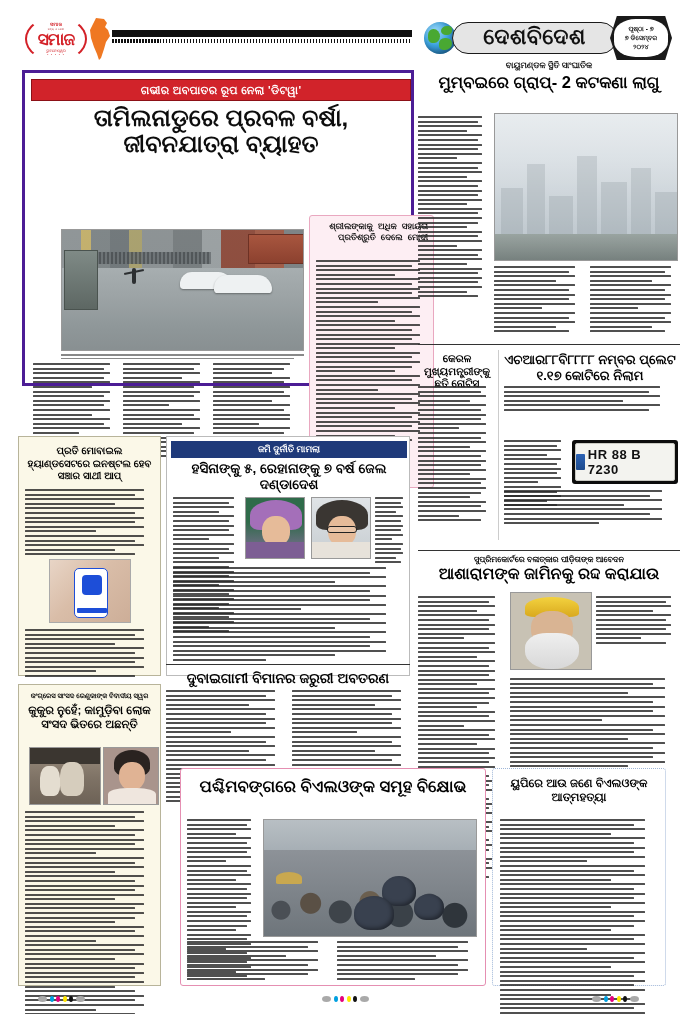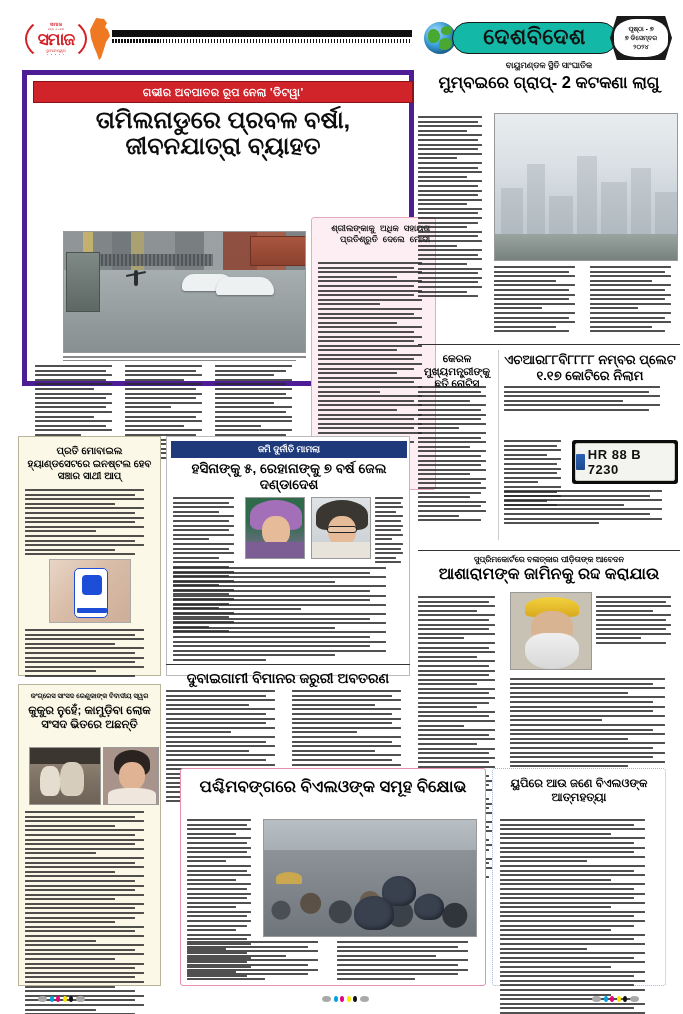--- a/index.html
+++ b/index.html
@@ -50,21 +50,21 @@
   .globe .land {
     position:absolute; background:#49a832; border-radius:45% 55% 50% 40%;
   }
   .globe .l1 { left:4px;  top:7px;  width:12px; height:14px; }
   .globe .l2 { left:17px; top:4px;  width:11px; height:9px;  border-radius:60% 40% 50% 50%; }
   .globe .l3 { left:15px; top:16px; width:13px; height:12px; border-radius:50% 50% 60% 40%; }
 
   .nameplate {
     position:absolute; left:452px; top:22px; width:165px; height:32px;
     border:1.5px solid #1a1a1a; border-radius:16px;
-    background:#14b8a6;
+    background:#e5e5e5;
     display:flex; align-items:center; justify-content:center;
   }
   .nameplate-text {
     font-size:22px; font-weight:bold; color:#111; letter-spacing:.5px; line-height:1;
     padding-bottom:2px;
   }
   .page-badge {
     position:absolute; left:610px; top:16px; width:62px; height:44px;
   }
   .page-badge .hex {
@@ -93,21 +93,21 @@
   }
   .body-col .ln.s70 { width:70%; }
   .body-col .ln.s85 { width:85%; }
   .body-col .ln.s92 { width:92%; }
   .body-col .ln.s55 { width:55%; }
   .body-col .ln.s40 { width:40%; }
 
   
   .lead {
     position:absolute; left:22px; top:70px; width:392px; height:316px;
-    border:5px solid #4c1d95; background:#fff;
+    border:3px solid #4c1d95; background:#fff;
   }
   .lead-banner {
     position:absolute; left:6px; top:6px; width:380px; height:22px;
     background:#d1232a; border:1px solid #8c1117;
     display:flex; align-items:center; justify-content:center;
   }
   .lead-banner span { color:#fff; font-size:11px; font-weight:bold; letter-spacing:.3px; }
   .lead-headline {
     position:absolute; left:8px; top:32px; width:376px;
     font-size:24px; font-weight:bold; text-align:center; line-height:1.1; color:#0d0d0d;

